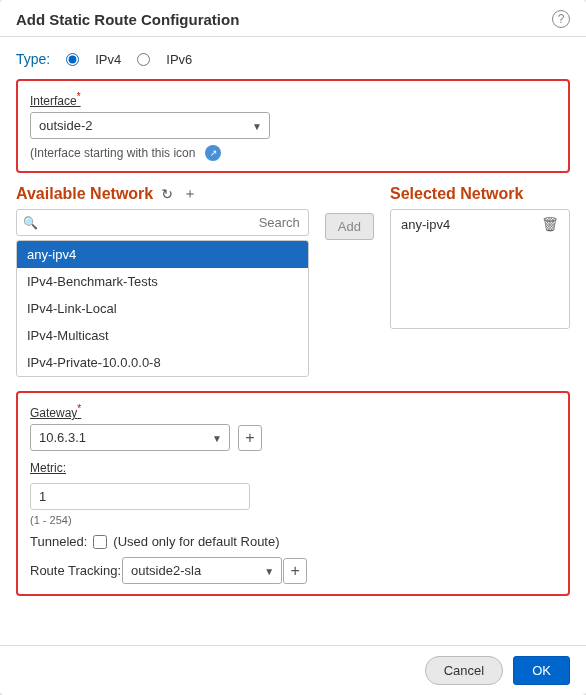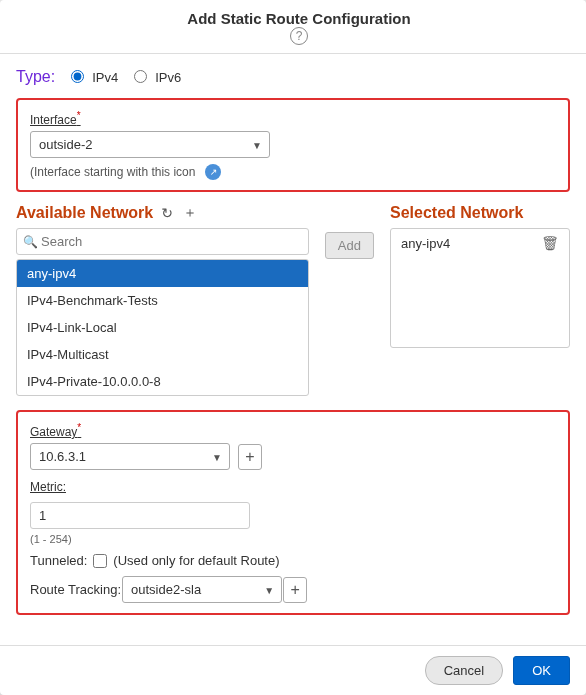--- a/index.html
+++ b/index.html
@@ -18,23 +18,22 @@
       min-height: 695px;
       border-radius: 4px;
       box-shadow: 0 4px 20px rgba(0,0,0,0.25);
       display: flex;
       flex-direction: column;
     }
     .dialog-header {
       display: flex;
       align-items: center;
       justify-content: space-between;
-      padding: 10px 16px 8px 28px;
+      padding: 10px 16px 8px 16px;
       border-bottom: 1px solid #ddd;
-      flex-direction: column;
     }
     .dialog-title {
       font-size: 15px;
       font-weight: 600;
       color: #333;
     }
     .help-icon {
       width: 18px;
       height: 18px;
       border-radius: 50%;
@@ -50,32 +49,32 @@
       padding: 14px 16px;
       flex: 1;
     }
     .type-row {
       display: flex;
       align-items: center;
       gap: 16px;
       margin-bottom: 12px;
     }
     .type-label {
-      font-size: 16px;
-      color: #6d28d9;
+      font-size: 14px;
+      color: #0369a1;
     }
     .radio-group {
       display: flex;
       align-items: center;
       gap: 16px;
     }
     .radio-item {
       display: flex;
-      align-items: flex-start;
-      gap: 8px;
+      align-items: center;
+      gap: 16px;
       font-size: 13px;
       color: #333;
     }
     .radio-item input[type="radio"] {
       accent-color: #0066cc;
     }
     .section-box {
       border: 2px solid #e03030;
       border-radius: 4px;
       padding: 10px 12px;
@@ -180,20 +179,21 @@
       font-size: 12px;
     }
     .search-input {
       width: 100%;
       padding: 5px 8px 5px 24px;
       border: 1px solid #ccc;
       border-radius: 3px;
       font-size: 13px;
       color: #888;
       outline: none;
+      text-align: right;
     }
     .network-list {
       border: 1px solid #ccc;
       border-radius: 3px;
       overflow: hidden;
       max-height: 160px;
     }
     .network-item {
       padding: 6px 10px;
       font-size: 13px;

